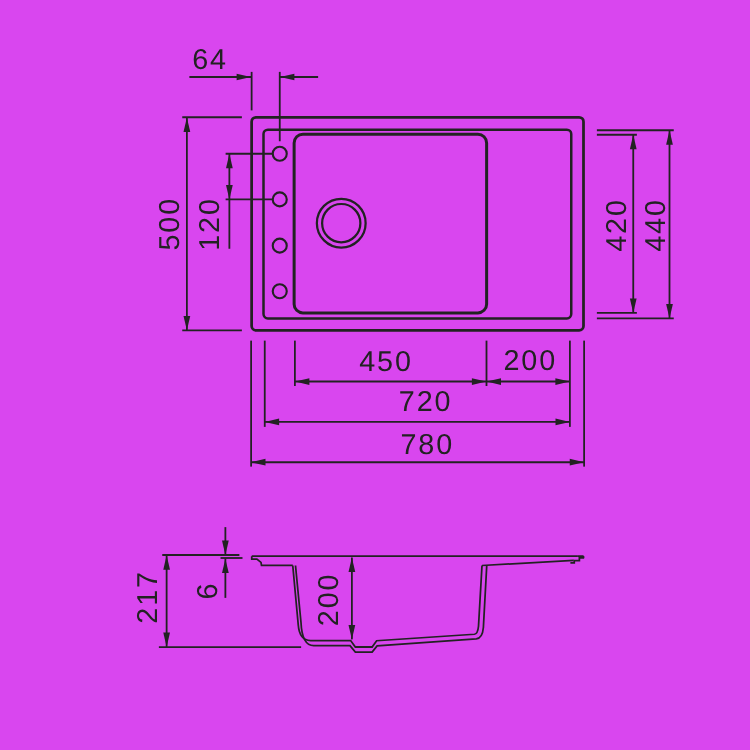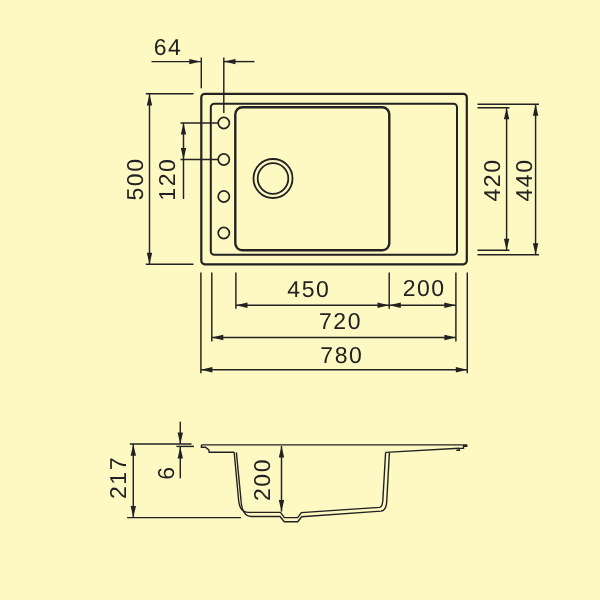--- a/index.html
+++ b/index.html
@@ -1,16 +1,16 @@
 <!DOCTYPE html>
 <html><head>
 <meta charset="utf-8">
 <style>
   html,body{margin:0;padding:0;background:#ffffff;}
-  .wrap{width:600px;height:600px;position:relative;background:#fef9c3;}
+  .wrap{width:600px;height:600px;position:relative;background:#d946ef;}
   text{font-family:"Liberation Sans",sans-serif;-webkit-font-smoothing:antialiased;font-size:23px;fill:#222222;letter-spacing:1.5px;}
 </style>
 </head>
 <body>
 <div class="wrap">
 <svg width="600" height="600" viewBox="0 0 600 600" text-rendering="geometricPrecision">
 <g fill="none" stroke="#222222">
 
 <rect x="201.3" y="93.8" width="265.5" height="170.5" rx="3.5" stroke-width="2.2"></rect>
 

